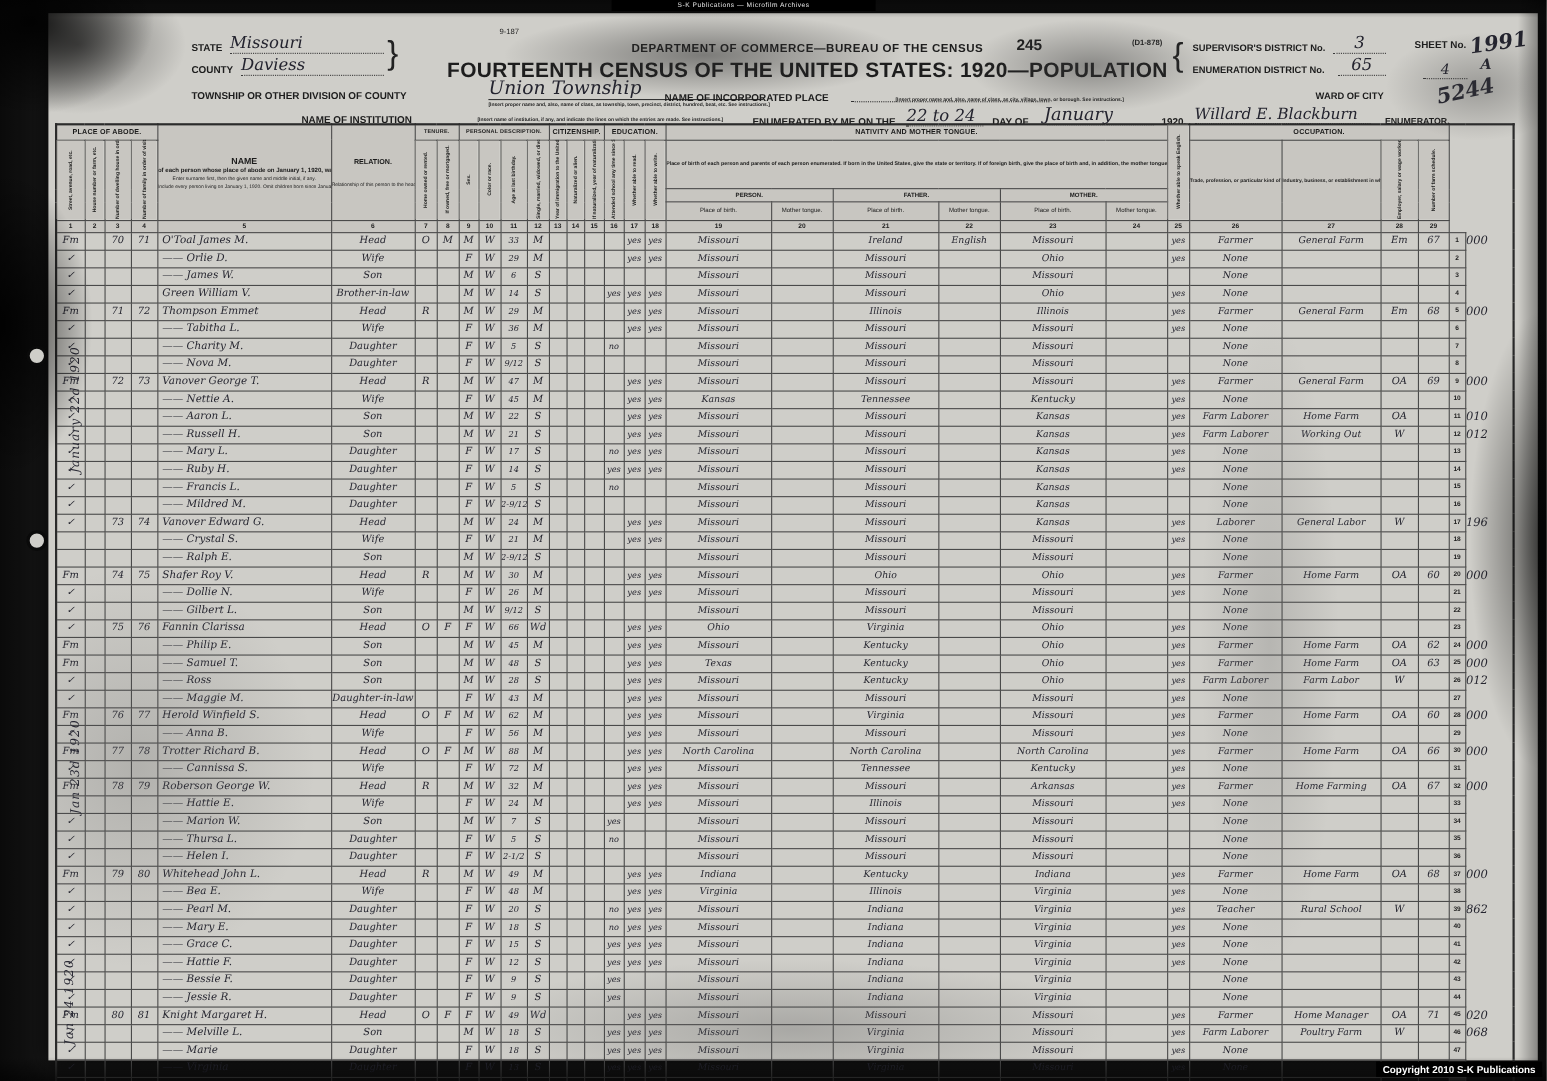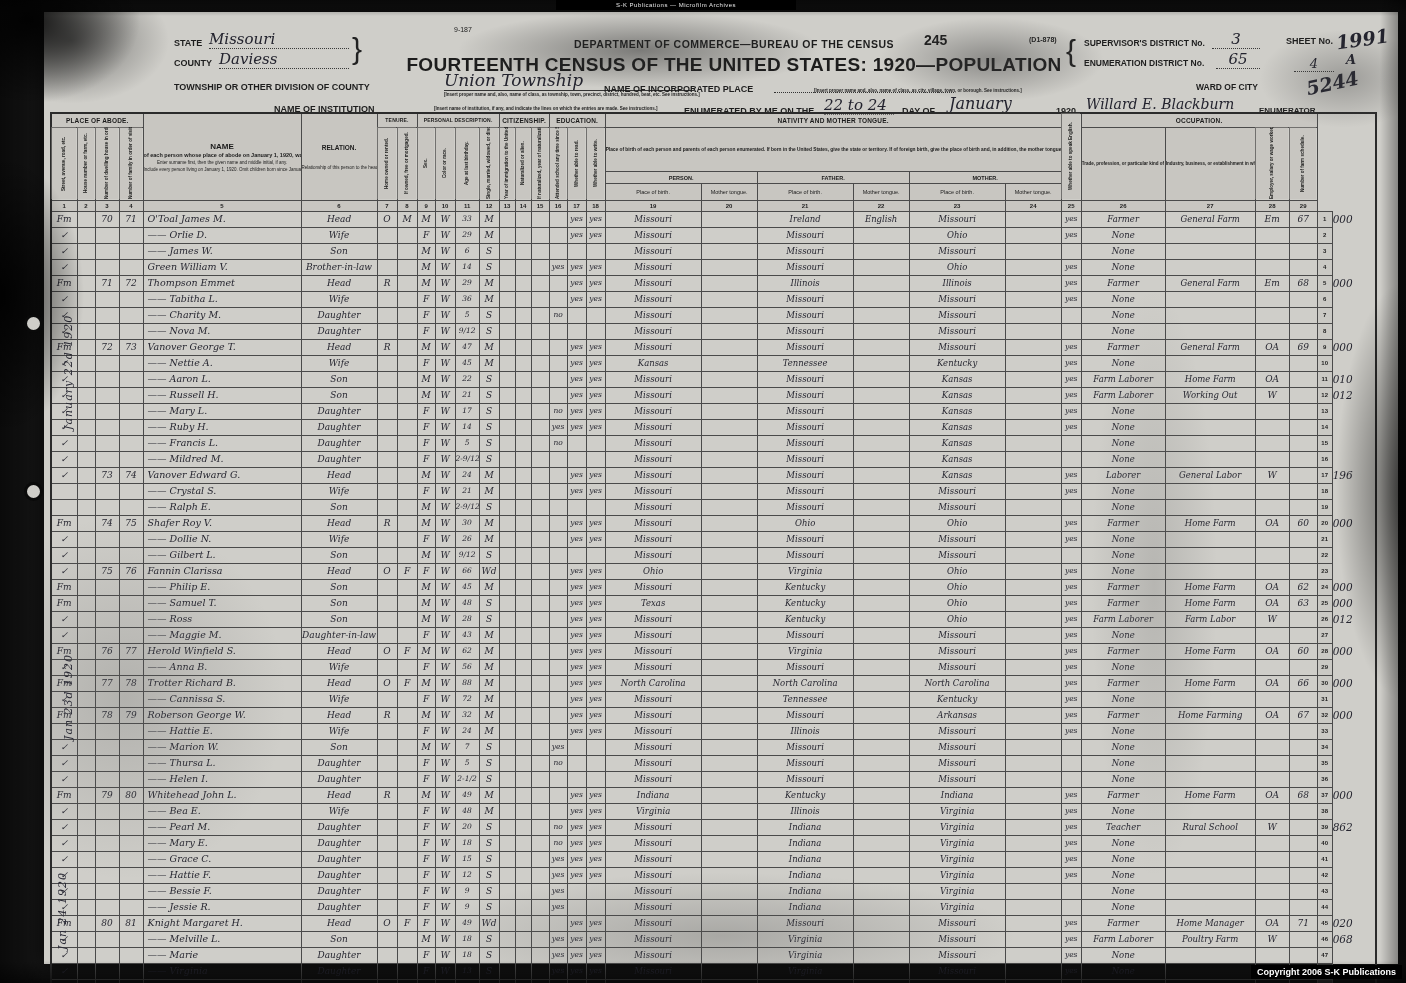--- a/index.html
+++ b/index.html
@@ -1866,14 +1866,14 @@
 
 </div>
 
 <div class="hole" style="left:24px;top:314px;"></div>
 <div class="hole" style="left:24px;top:482px;"></div>
 
 <div class="marginnote" style="left:62px;top:430px;">January 22d 1920</div>
 <div class="marginnote" style="left:62px;top:740px;">Jan 23d 1920</div>
 <div class="marginnote" style="left:56px;top:950px;">Jan 24 1920</div>
 
-<div class="copyright">Copyright 2006 S-K Publications</div>
+<div class="copyright">Copyright 2010 S-K Publications</div>
 <div class="vignette"></div>
 
 </body></html>

